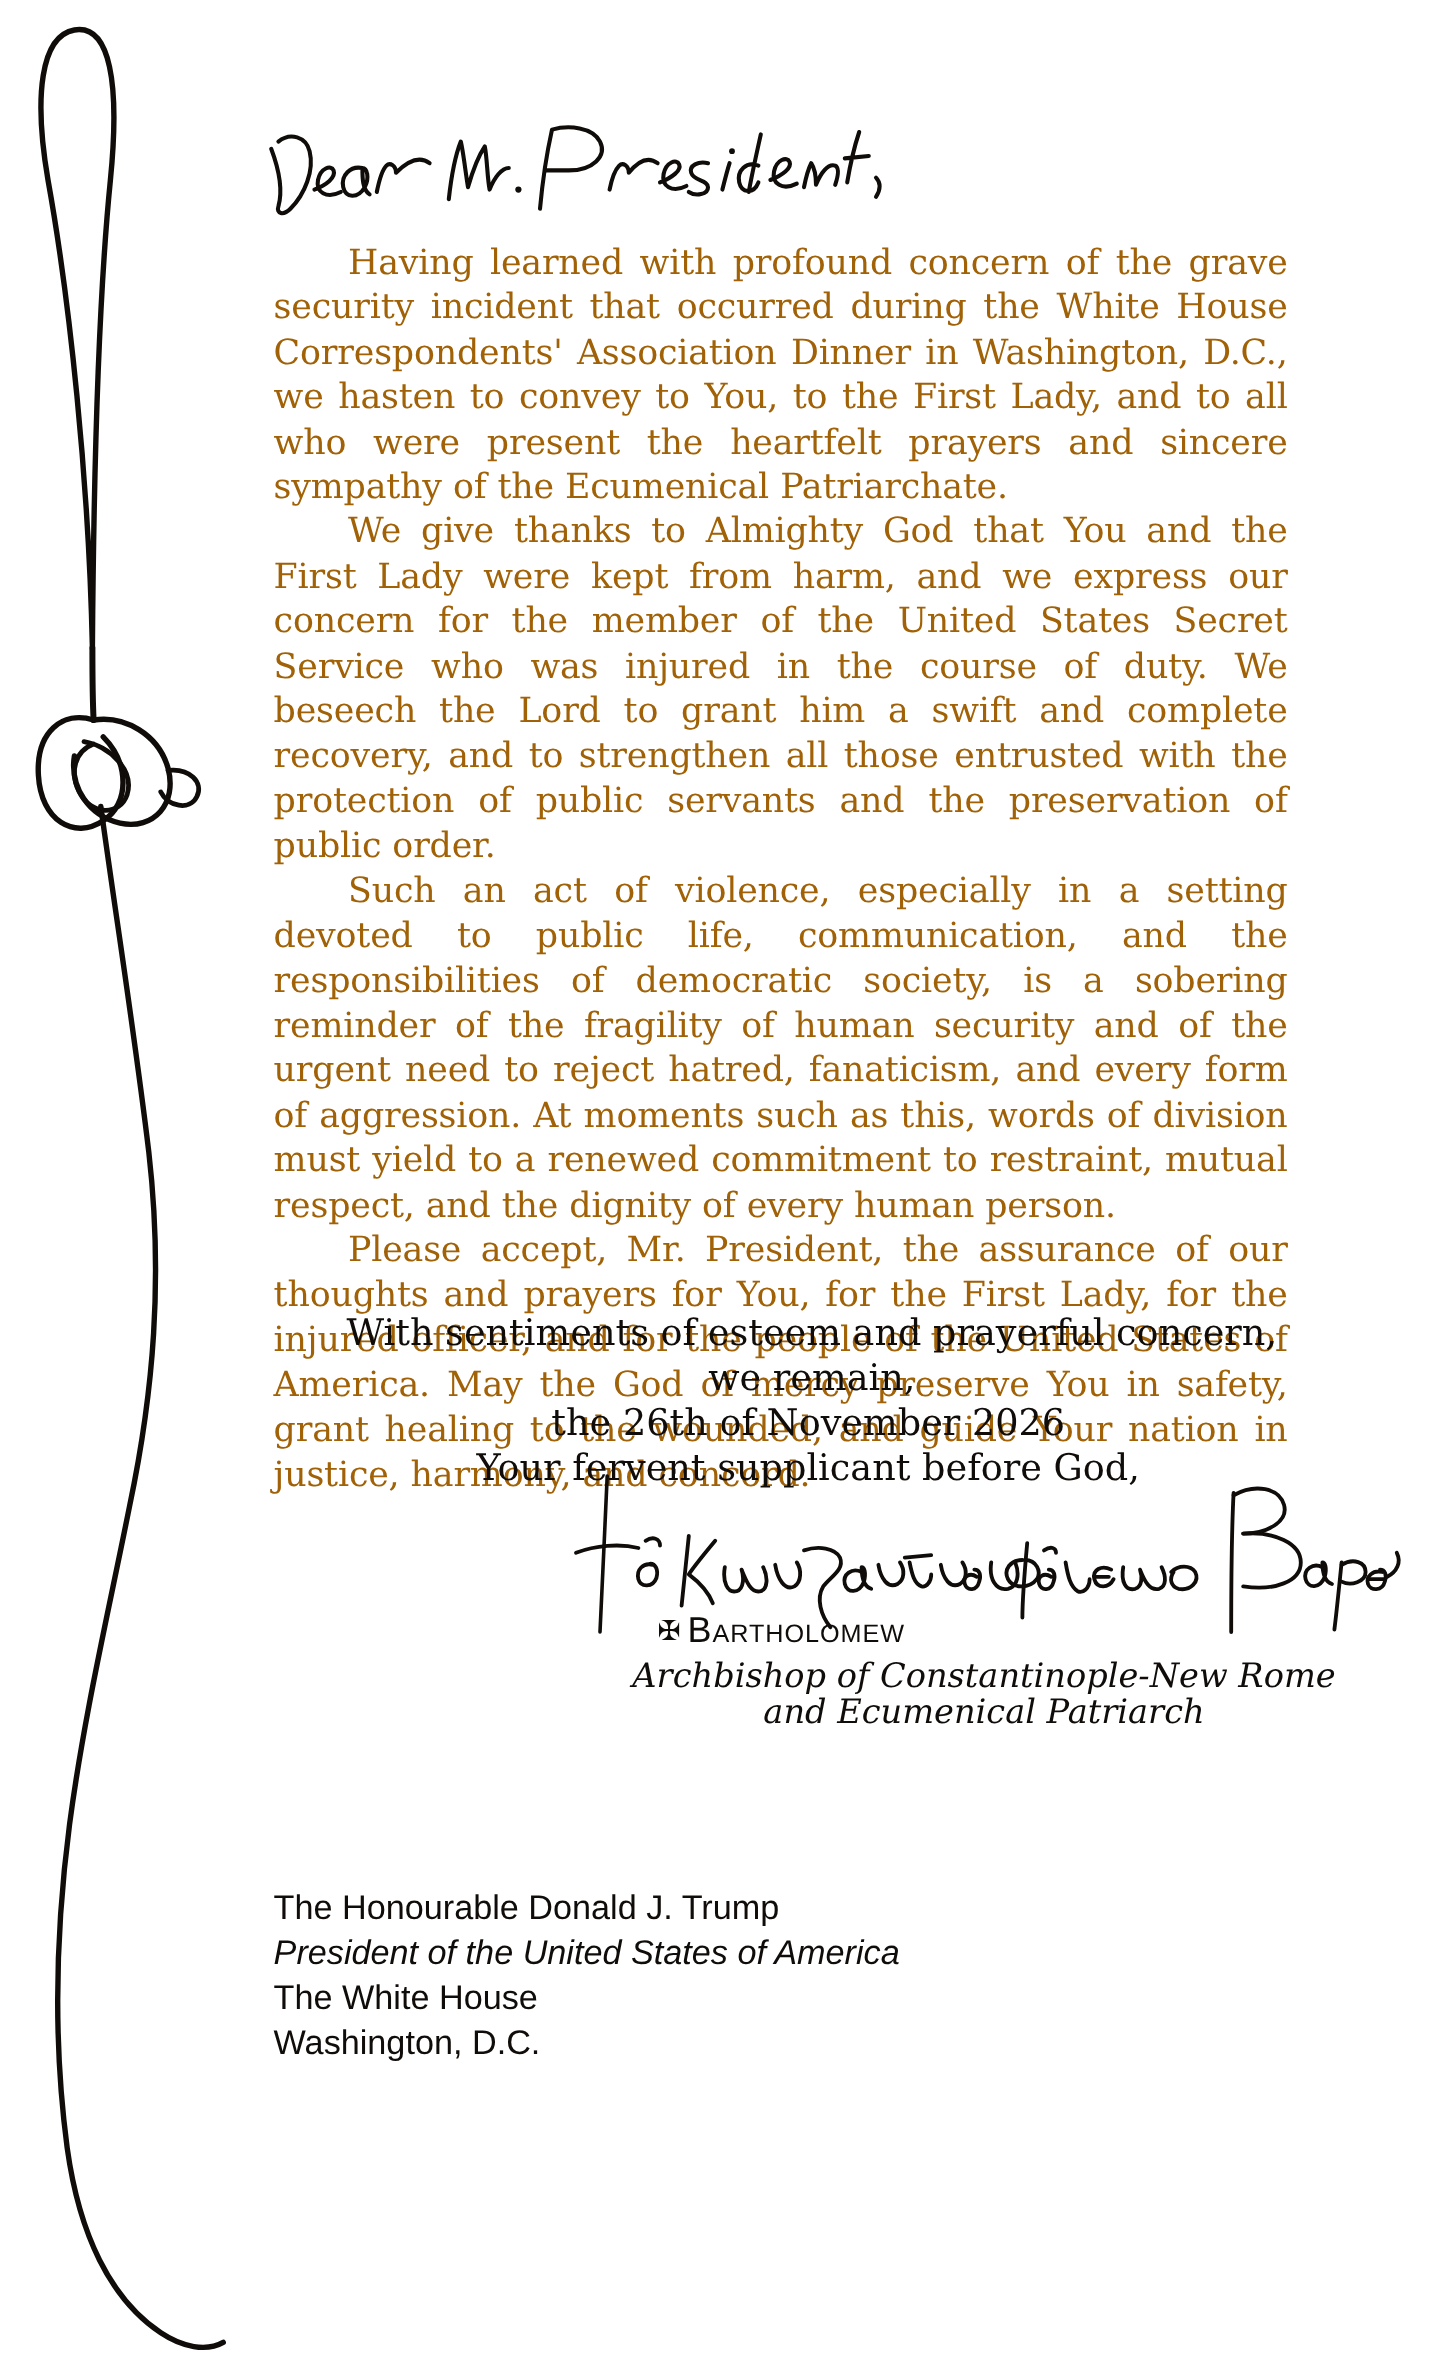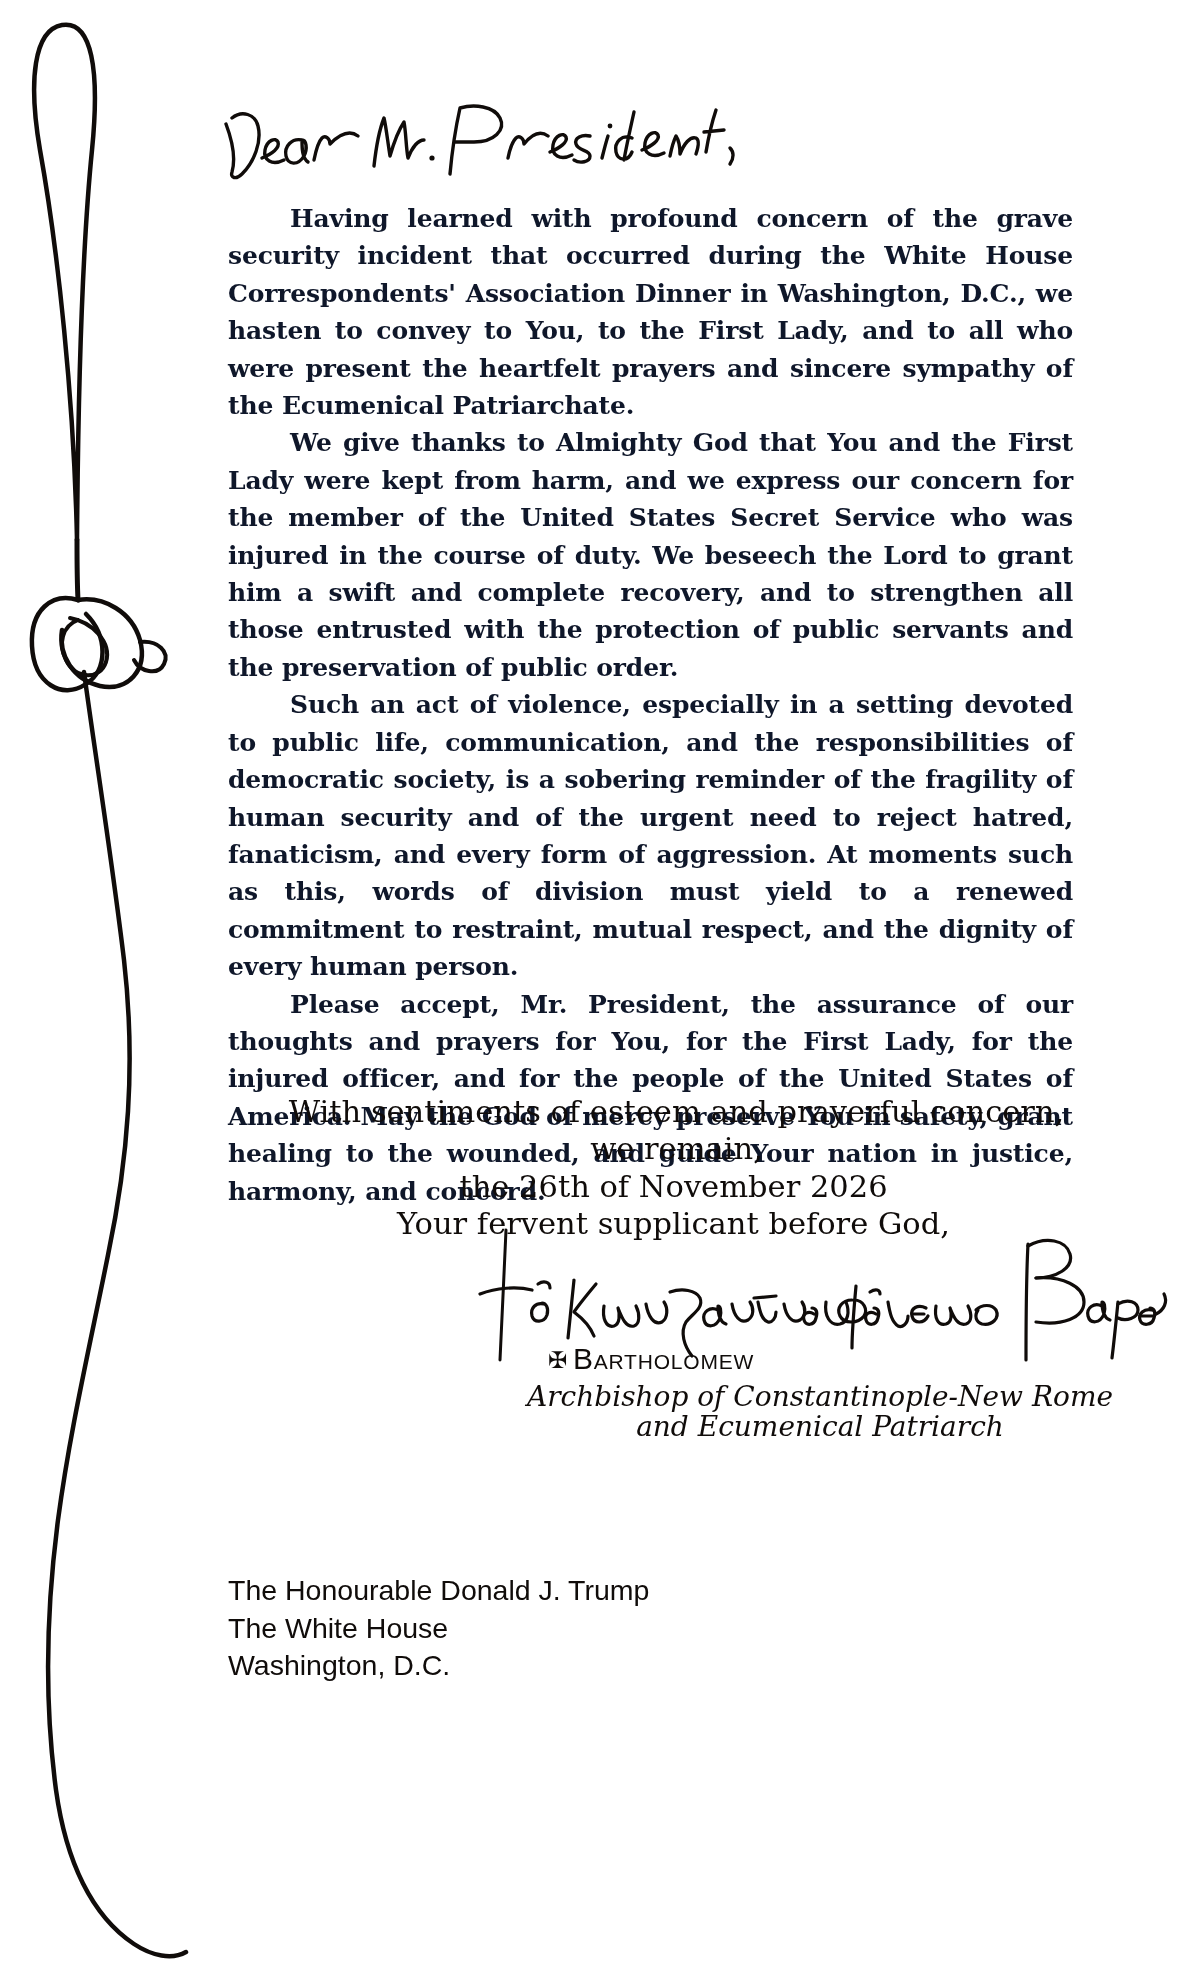--- a/index.html
+++ b/index.html
@@ -43,27 +43,26 @@
     position: absolute;
     left: 228px;
     top: 200px;
     width: 845px;
   }
   .para {
     margin: 0;
     text-align: justify;
     text-justify: inter-word;
     text-indent: 62px;
-    font-size: 25px;
+    font-size: 29px;
     line-height: 37.4px;
-    color: #0f172a;
+    color: #a16207;
     font-family: "DejaVu Serif", serif;
     letter-spacing: -0.15px;
     word-spacing: 0.2px;
-    font-weight: bold;
   }
 
   
   .closing {
     position: absolute;
     left: 228px;
     top: 1052px;
     width: 845px;
     font-size: 30.5px;
     line-height: 37.4px;
@@ -289,17 +288,18 @@
     </div>
 
     <div class="sig-title">
       <div>Archbishop of Constantinople-New Rome</div>
       <div>and Ecumenical Patriarch</div>
     </div>
   </div>
 
   <div class="addressee">
     <div>The Honourable Donald J. Trump</div>
+    <div class="it">President of the United States of America</div>
     <div>The White House</div>
     <div>Washington, D.C.</div>
   </div>
 
 </div>
 
 </body></html>

